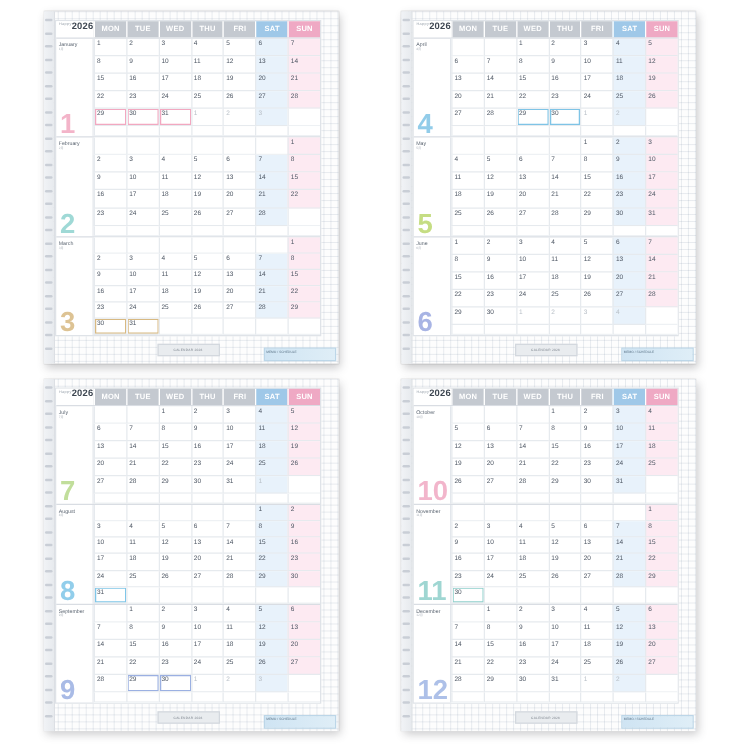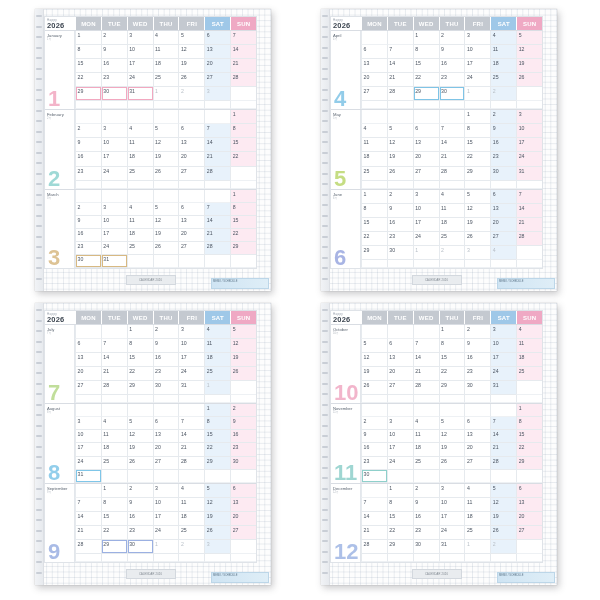--- a/index.html
+++ b/index.html
@@ -95,21 +95,20 @@
     font-size: 6px;
     font-weight: bold;
     color: #ffffff;
     letter-spacing: .2px;
   }
   .hdr .yr {
     width: 30px;
     background: #ffffff;
     color: #4a5563;
     display: flex;
-    flex-direction: column;
     justify-content: center;
     align-items: flex-start;
     padding-left: 2px;
     box-sizing: border-box;
     font-weight: bold;
   }
   .hdr .yr .small {
     font-size: 3px;
     font-weight: normal;
     color: #9aa3ad;

